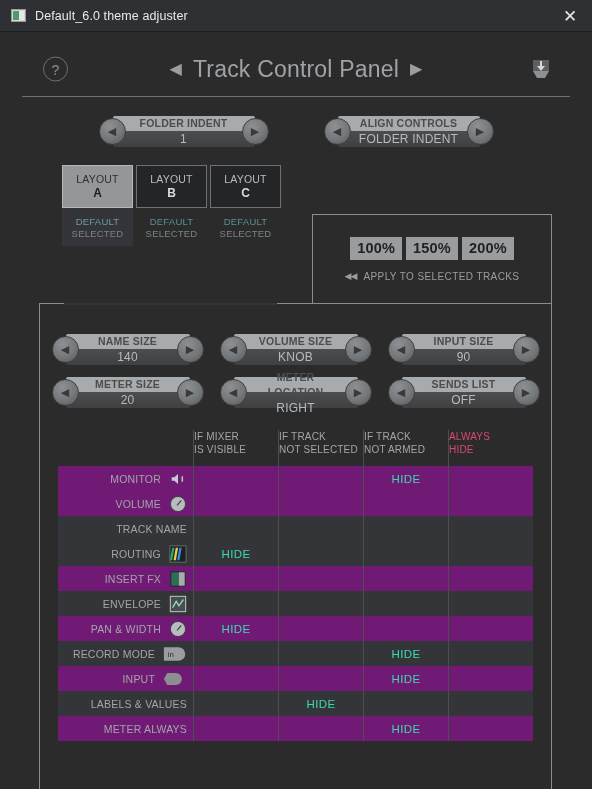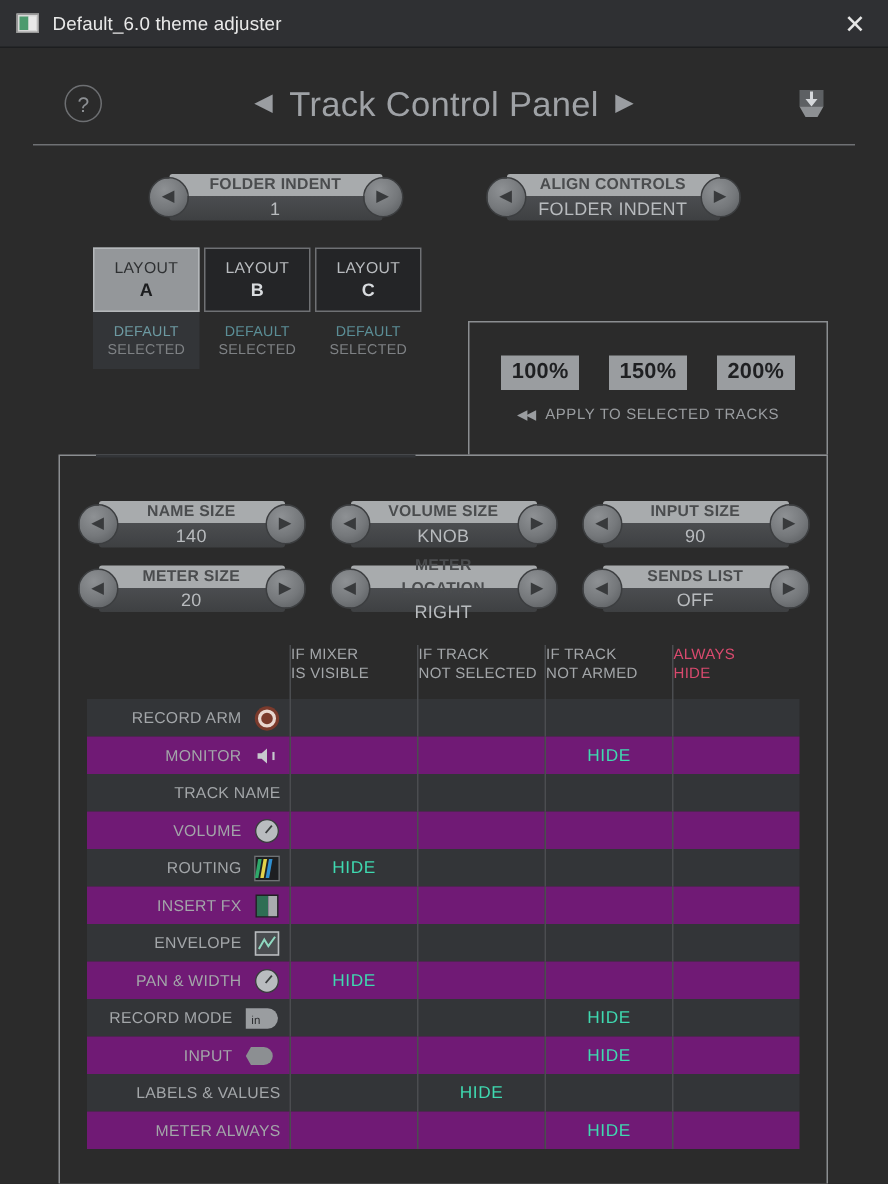--- a/index.html
+++ b/index.html
@@ -129,21 +129,21 @@
 
   
   .zoom-box {
     position: absolute; left: 312px; top: 172px;
     width: 240px; height: 90px;
     border: 1px solid #8b8e91;
     display: flex; flex-direction: column;
     align-items: center; justify-content: center;
     background: #2b2b2b;
   }
-  .zoom-btns { display: flex; gap: 20px; }
+  .zoom-btns { display: flex; gap: 4px; }
   .zoom-btn {
     background: #9a9da0; color: #1f2022;
     font-size: 14.5px; font-weight: bold;
     padding: 3px 7px 4px 7px; letter-spacing: .2px;
     cursor: pointer;
   }
   .apply-row {
     margin-top: 11px; display: flex; align-items: center; gap: 7px;
     font-size: 10px; color: #9a9da0; letter-spacing: .4px;
     cursor: pointer;
@@ -397,70 +397,55 @@
         <div class="th">
           <span>IF TRACK</span>
           <span>NOT ARMED</span>
         </div>
         <div class="th alert">
           <span>ALWAYS</span>
           <span>HIDE</span>
         </div>
       </div>
       <div id="tbody">
-          <div class="trow odd">
-            <div class="r-name">
-              <span>RECORD ARM</span>
-              <span style="display: flex;">
-                <svg class="ico" viewBox="0 0 20 20">
-                  <circle cx="10" cy="10" r="9" fill="#7a3a2c"></circle>
-                  <circle cx="10" cy="10" r="5.5" fill="none" stroke="#e8d6cf" stroke-width="2.4"></circle>
-                </svg>
-              </span>
-            </div>
-            <div class="cell"></div>
-            <div class="cell"></div>
-            <div class="cell"></div>
-            <div class="cell"></div>
-          </div>
           <div class="trow even">
             <div class="r-name">
               <span>MONITOR</span>
               <span style="display: flex;">
                 <svg class="ico" viewBox="0 0 20 20">
                   <path d="M3 8h3l4-3.5v11L6 12H3z" fill="#c7cacd"></path>
                   <rect x="14" y="7" width="1.6" height="6" fill="#c7cacd"></rect>
                 </svg>
               </span>
             </div>
             <div class="cell"></div>
             <div class="cell"></div>
             <div class="cell">
               <span>HIDE</span>
             </div>
             <div class="cell"></div>
           </div>
-          <div class="trow odd">
-            <div class="r-name">
-              <span>TRACK NAME</span>
-            </div>
-            <div class="cell"></div>
-            <div class="cell"></div>
-            <div class="cell"></div>
-            <div class="cell"></div>
-          </div>
           <div class="trow even">
             <div class="r-name">
               <span>VOLUME</span>
               <span style="display: flex;">
                 <svg class="ico" viewBox="0 0 20 20">
                   <circle cx="10" cy="10" r="8.4" fill="#b9bcbf" stroke="#3a3c3e" stroke-width="1"></circle>
                   <line x1="9" y1="11.5" x2="13.6" y2="6" stroke="#3a3c3e" stroke-width="1.3"></line>
                 </svg>
               </span>
+            </div>
+            <div class="cell"></div>
+            <div class="cell"></div>
+            <div class="cell"></div>
+            <div class="cell"></div>
+          </div>
+          <div class="trow odd">
+            <div class="r-name">
+              <span>TRACK NAME</span>
             </div>
             <div class="cell"></div>
             <div class="cell"></div>
             <div class="cell"></div>
             <div class="cell"></div>
           </div>
           <div class="trow odd">
             <div class="r-name">
               <span>ROUTING</span>
               <span style="display: flex;">

